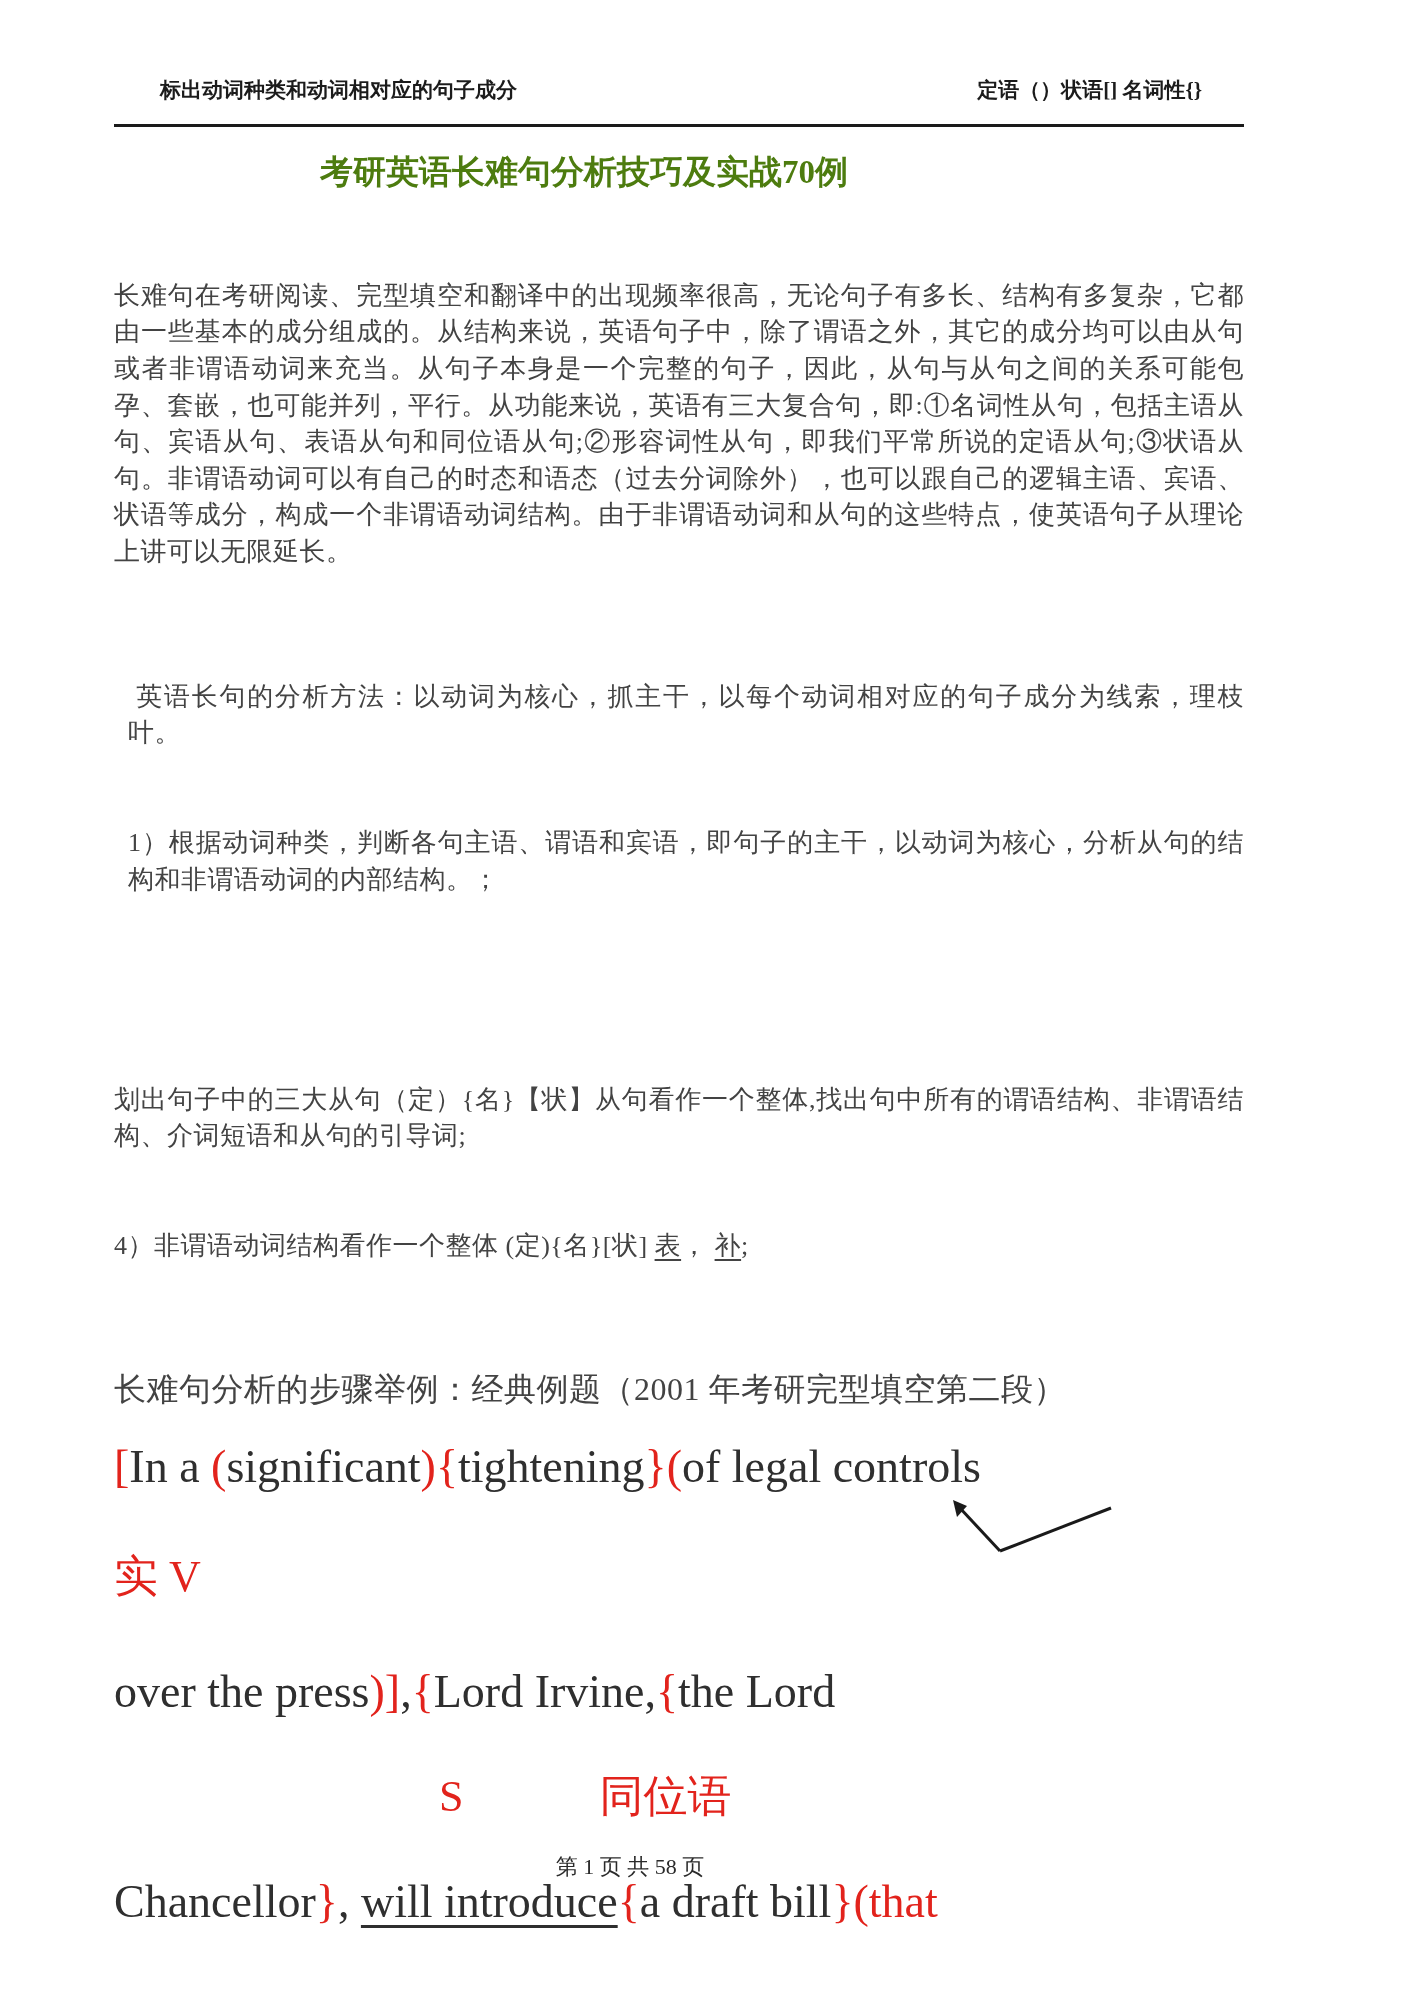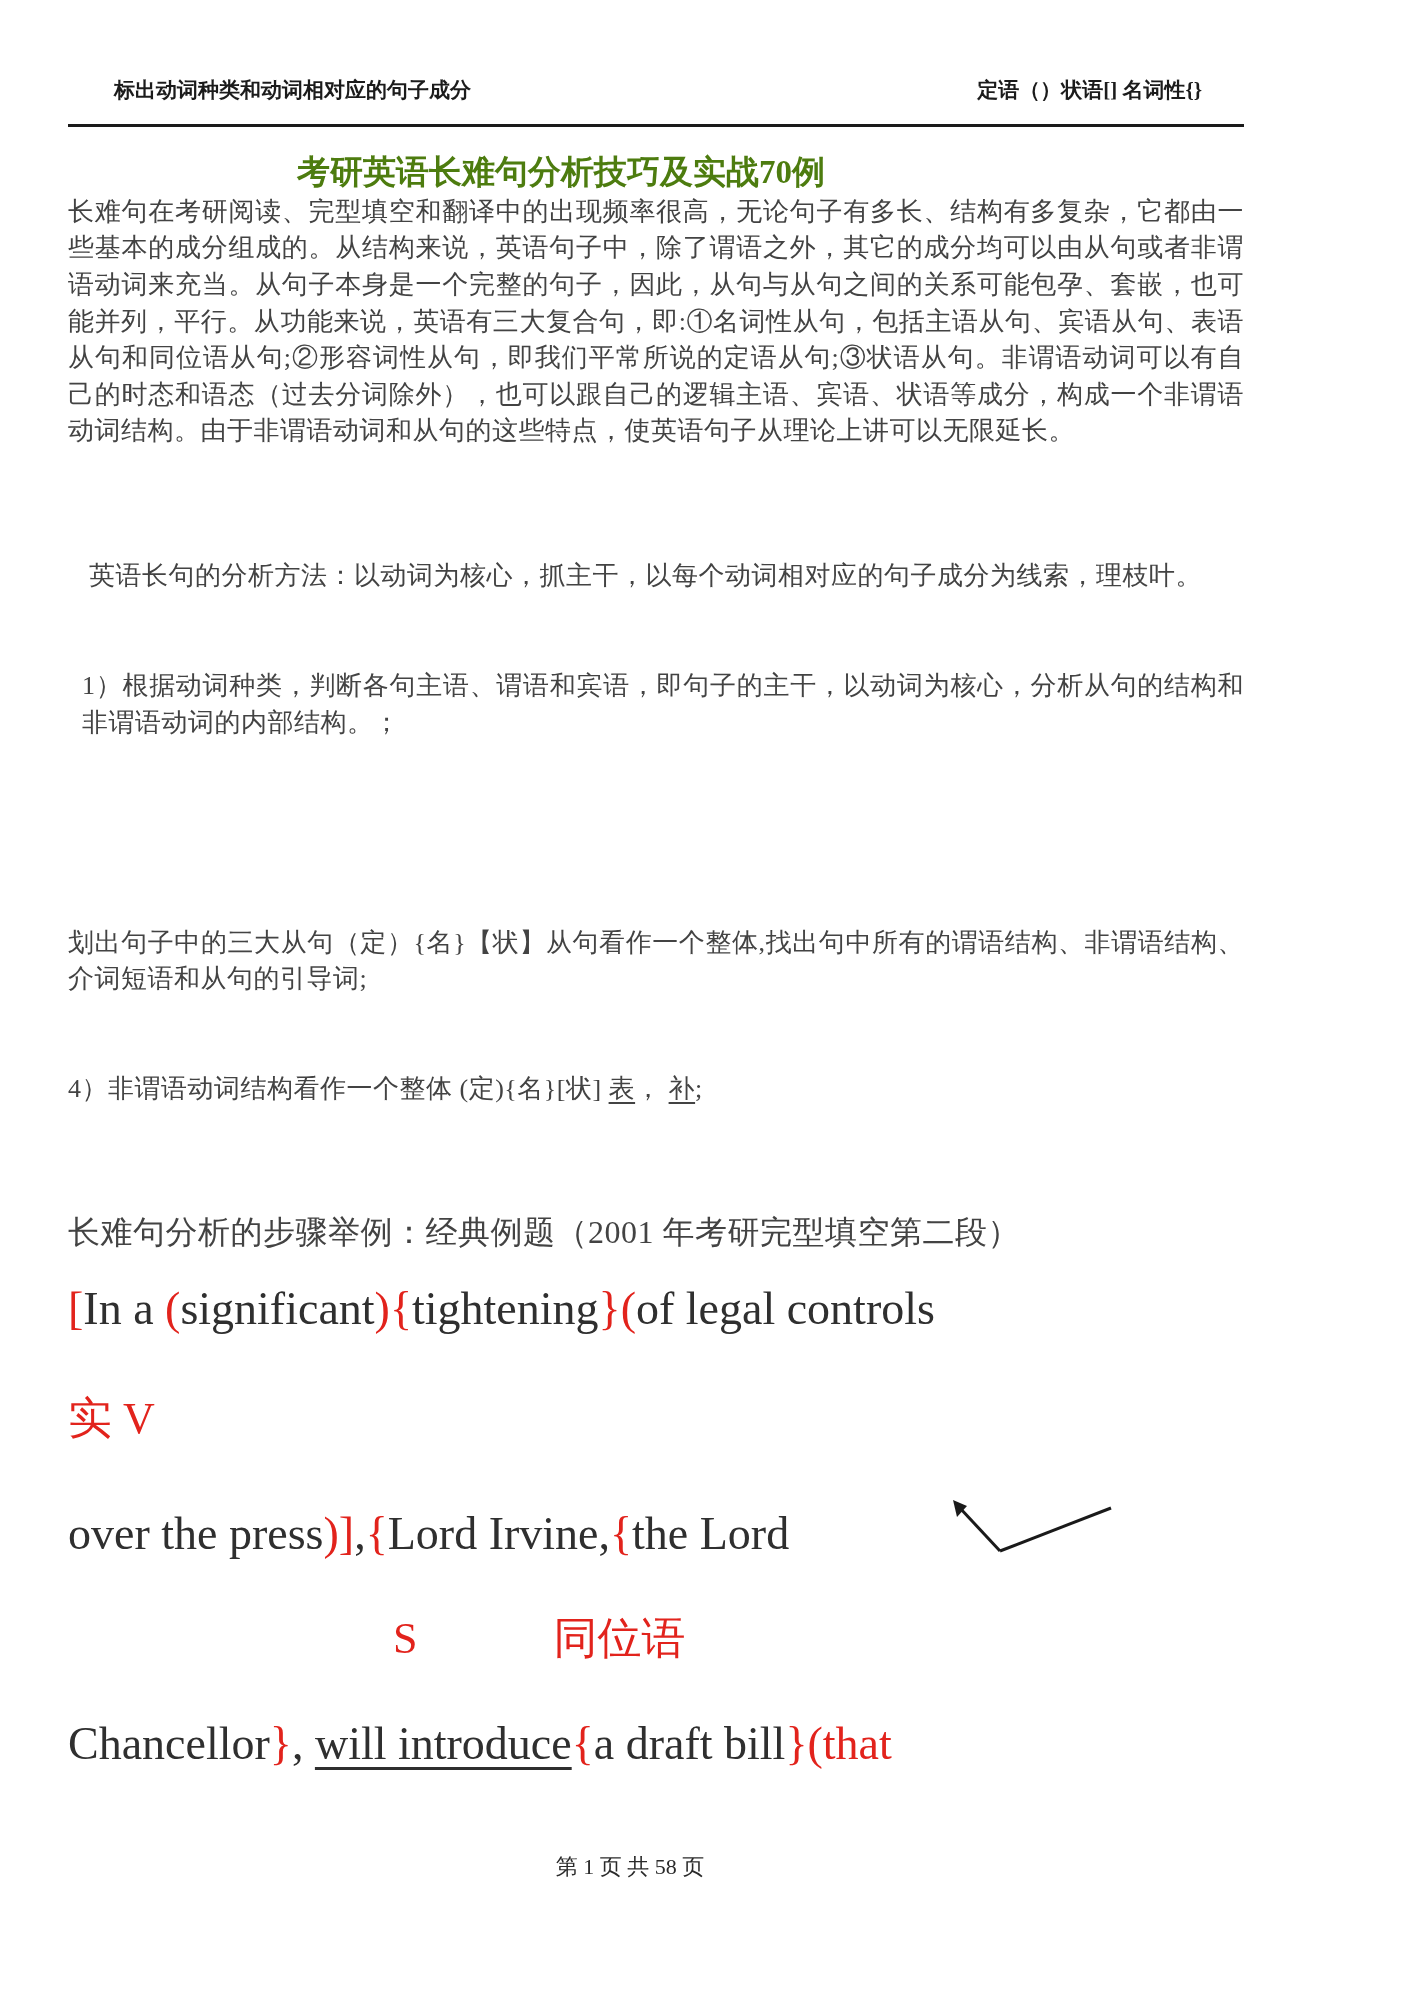--- a/index.html
+++ b/index.html
@@ -1,30 +1,30 @@
 <!DOCTYPE html>
 <html style="--red: #e2231c; --ink: #2f2f2f; --body: #434343;"><head>
 <meta charset="utf-8">
 <style>
   :root { --red:#e2231c; --ink:#2f2f2f; --body:#434343; }
   * { margin:0; padding:0; box-sizing:border-box; }
   html,body { background:#fff; }
   body { width:1414px; height:1999px; font-family:"Liberation Serif","DejaVu Serif",serif; }
-  .page { position:relative; width:1414px; height:1999px; background:#fff; padding:76px 170px 0 68px; overflow:hidden; }
+  .page { position:relative; width:1414px; height:1999px; background:#fff; padding:76px 170px 0 114px; overflow:hidden; }
 
   .header { display:flex; justify-content:space-between; align-items:flex-end;
             font-weight:bold; font-size:21px; color:#1b1b1b;
             padding:0 42px 20px 46px; border-bottom:3px solid #1a1a1a; }
 
   .title { font-size:33px; font-weight:bold; color:#4d7c0f; text-align:center;
            padding-right:190px; margin-top:24px; line-height:1.3; }
 
   .body { font-size:26px; line-height:36.6px; color:var(--body); letter-spacing:0.5px;
           text-align:justify; white-space:pre-wrap; }
-  .para1 { }
+  .para1 { margin-top:84px; }
   .method { margin-top:35px;margin-left:14px; }
   .steps { margin-top:37px; }
   .example-intro { margin-top:33px; font-size:32px; line-height:36.6px; color:var(--body); letter-spacing:0.5px; }
 
   .u { text-decoration:underline; text-underline-offset:5px; text-decoration-thickness:2px; }
   .red { color:var(--red); }
 
   .sentence { margin-top:2px; color:var(--ink); }
   .sline { font-size:46px; line-height:58px; white-space:nowrap;margin-top:30px; }
   .sline .u { text-decoration-thickness:3px; text-underline-offset:8px; }

